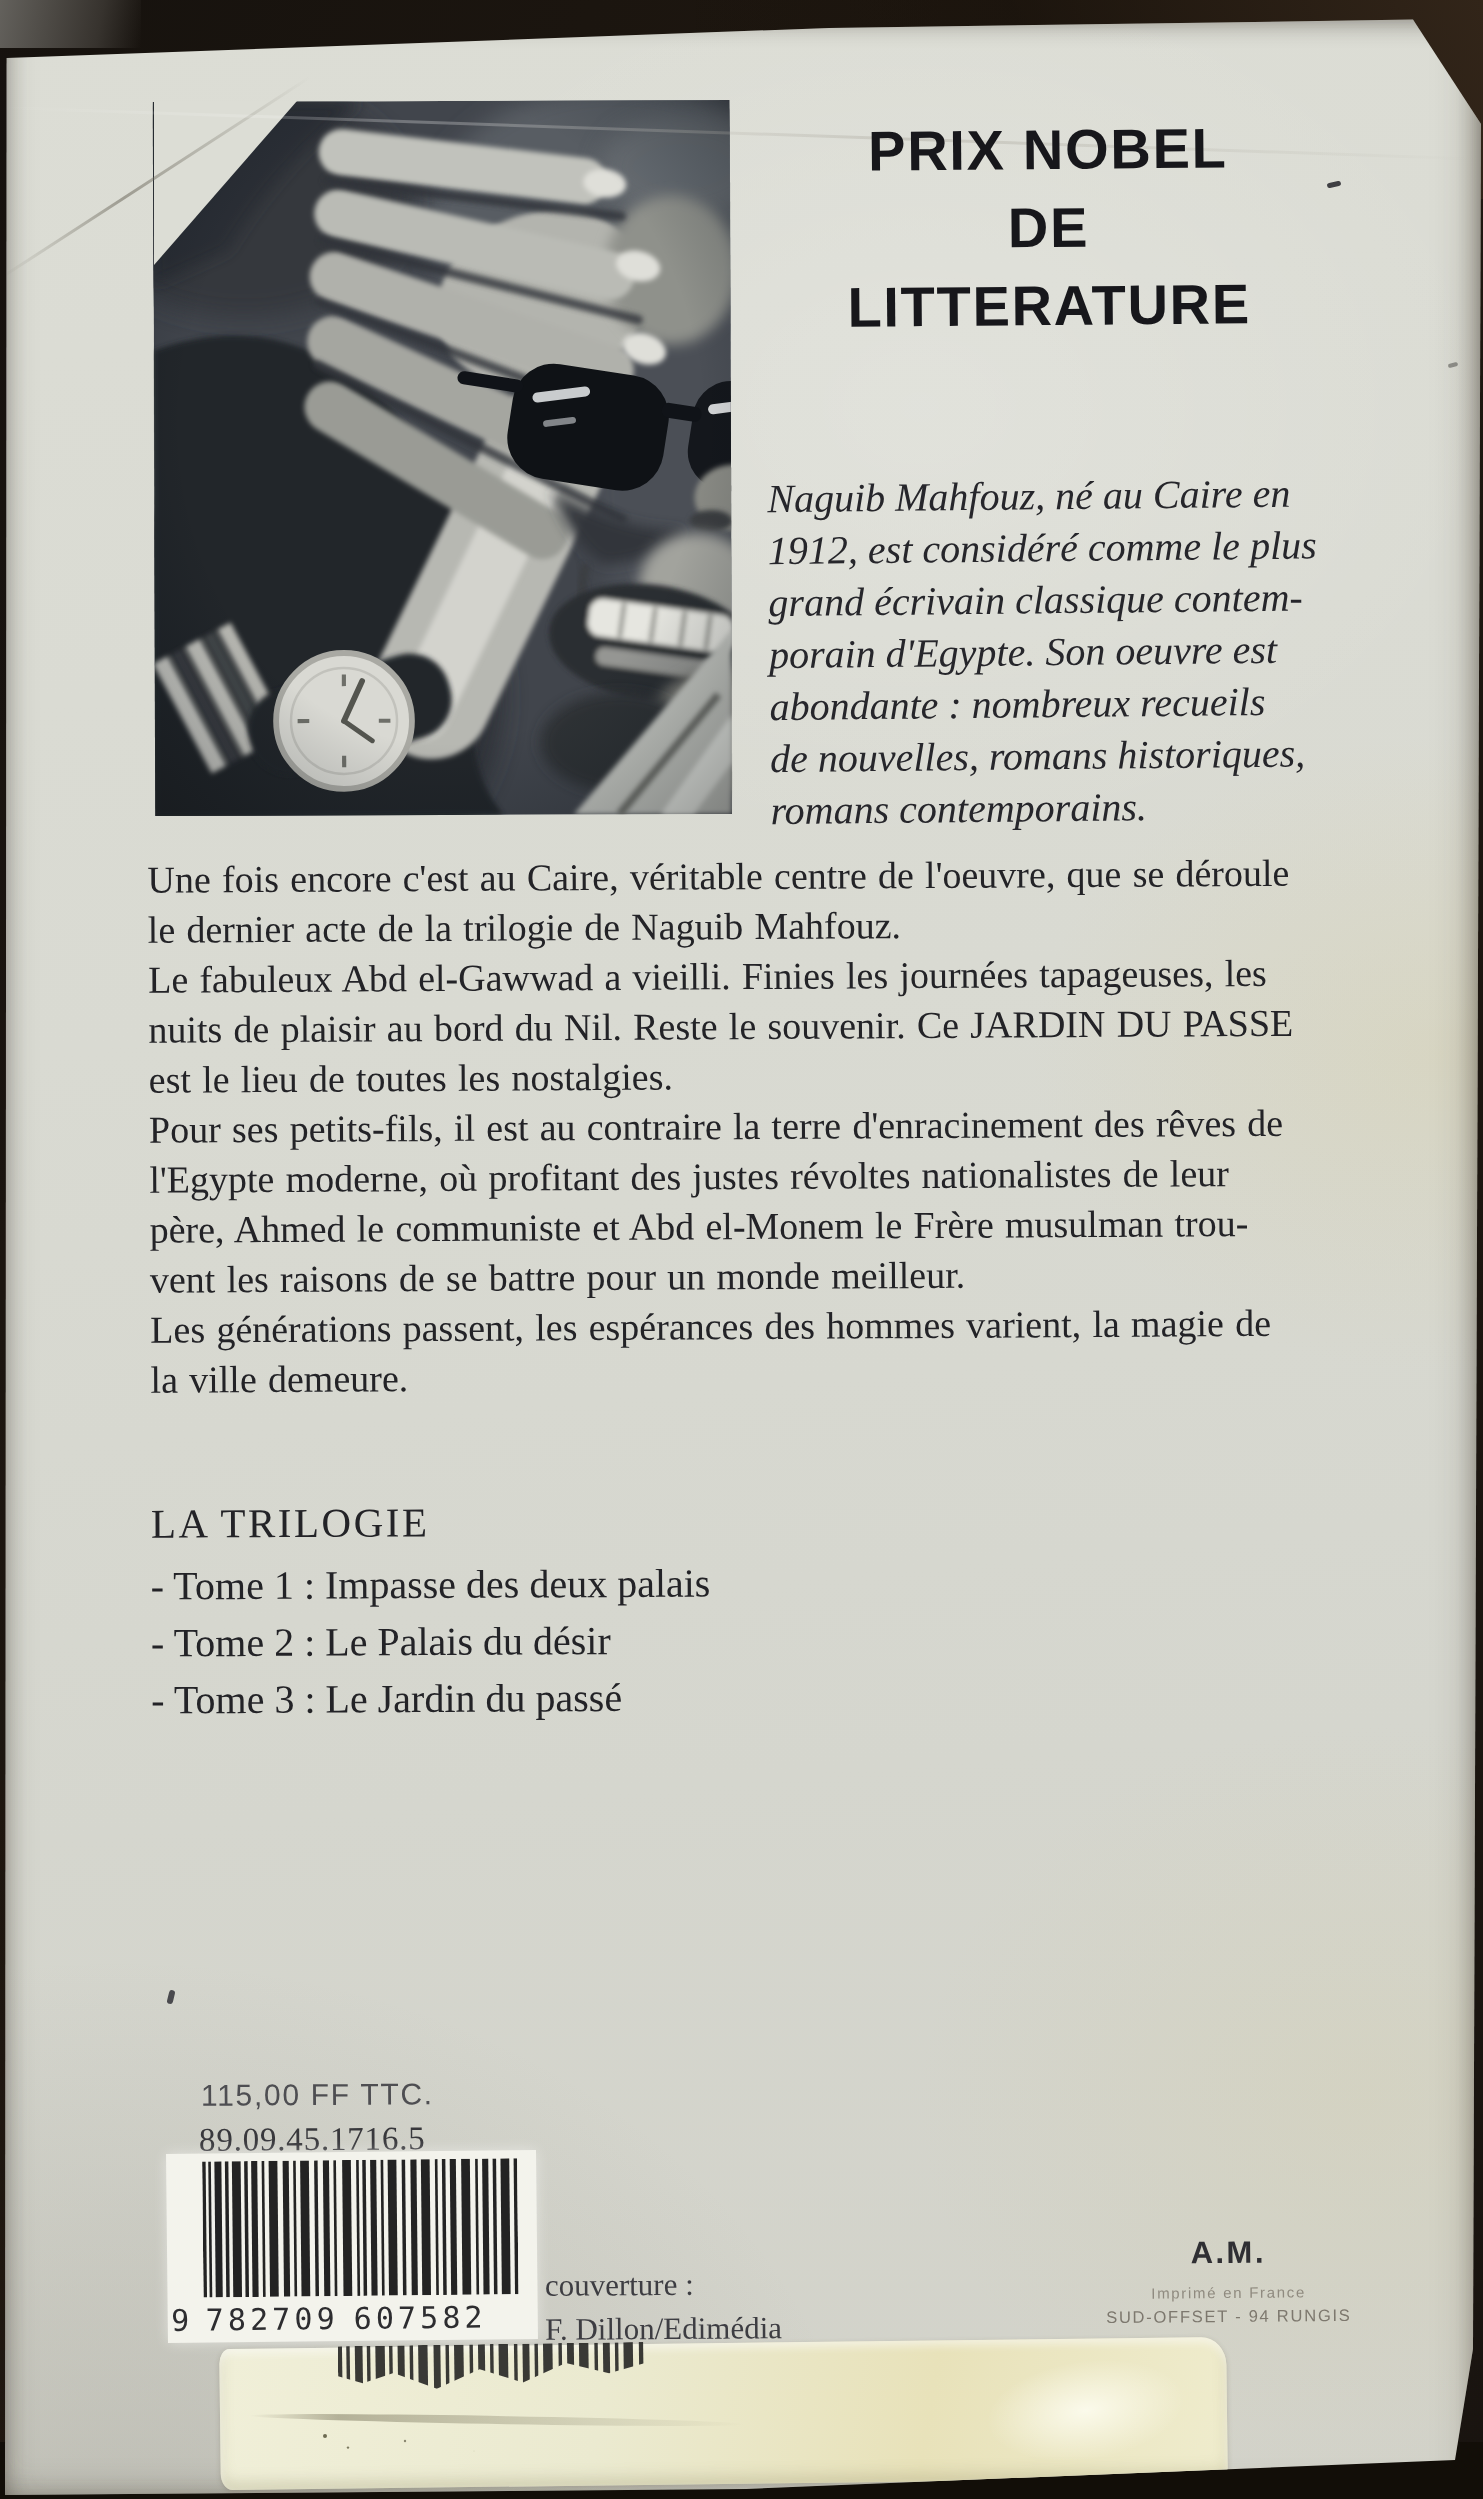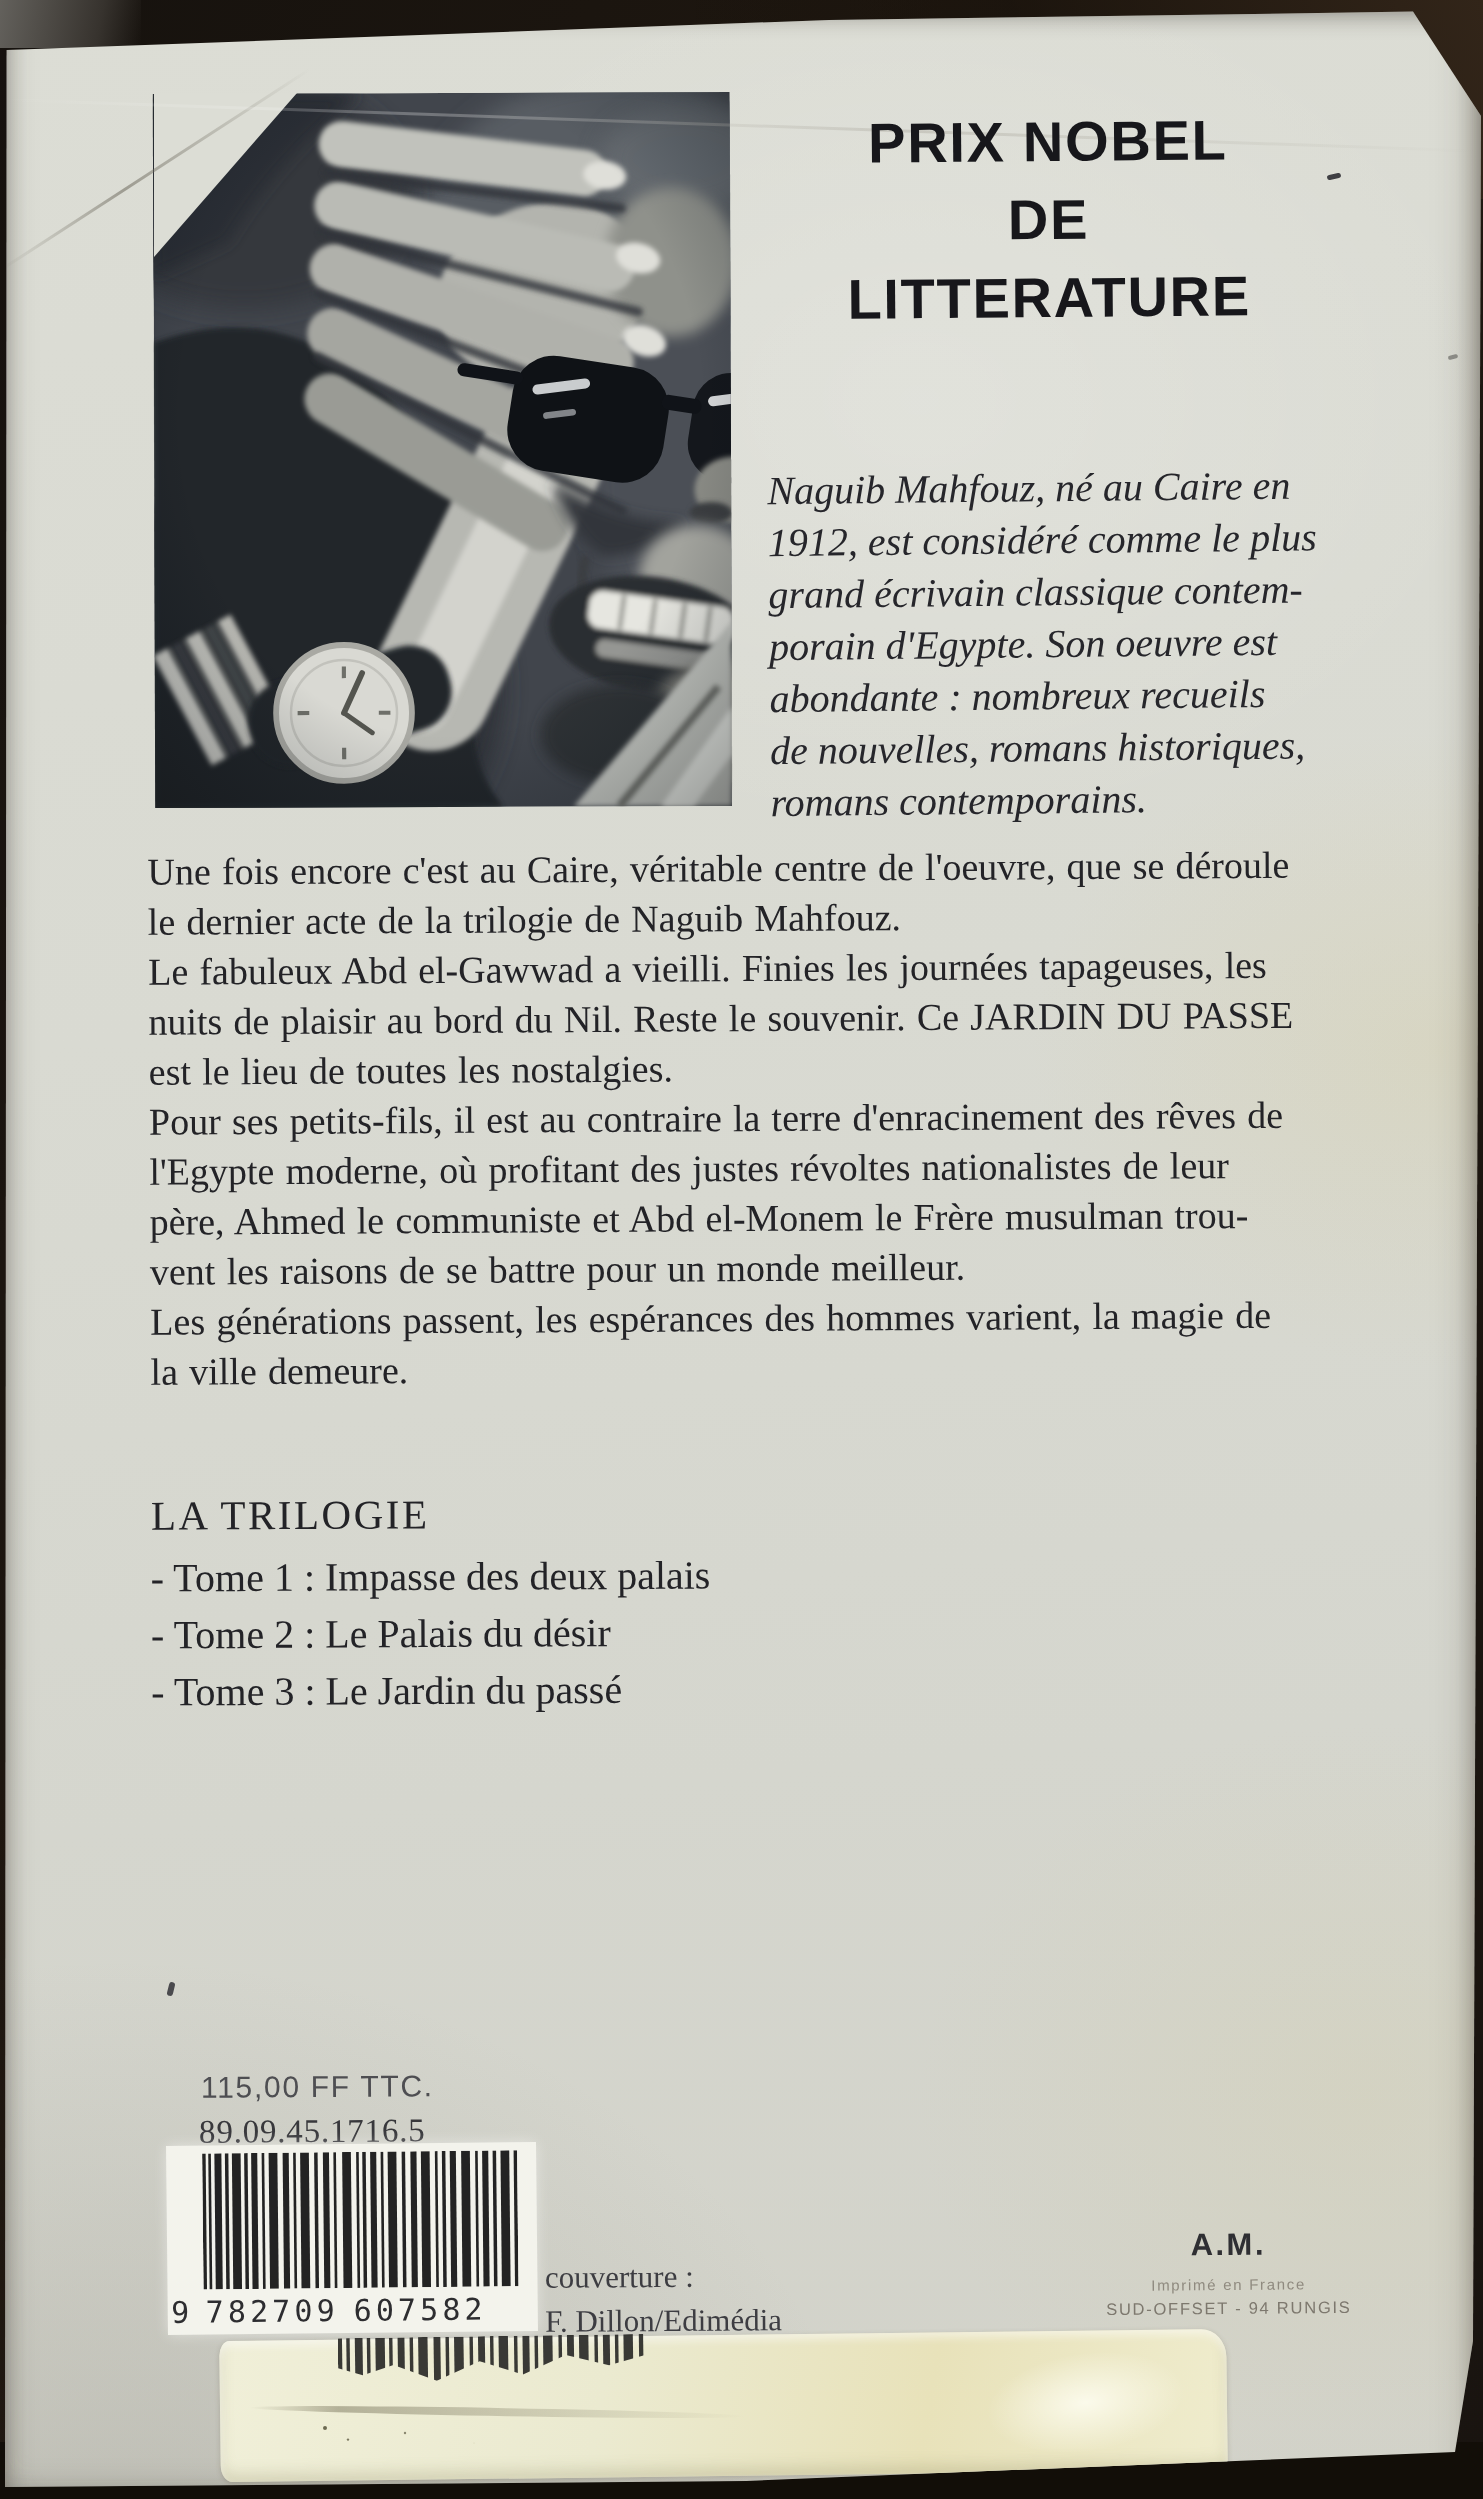--- a/index.html
+++ b/index.html
@@ -16,21 +16,21 @@
     clip-path:polygon(6.6px 50px,829px 20px,1413px 11.6px,1481px 116px,1473px 2341px,1455px 2452px,746px 2481px,5px 2487px);
     background:
       radial-gradient(994px 746px at 62% 16%, rgba(255,255,255,.18), rgba(0,0,0,0) 60%),
       radial-gradient(679px 530px at 97% 42%, rgba(213,203,156,.28), rgba(0,0,0,0) 60%),
       radial-gradient(746px 630px at 92% 84%, rgba(211,203,155,.20), rgba(0,0,0,0) 60%),
       radial-gradient(1160px 911px at 8% 102%, rgba(118,116,106,.22), rgba(0,0,0,0) 65%),
       linear-gradient(175deg,#dcddd5 0%,#d9dad2 40%,#d5d6ce 70%,#d2d2c9 100%);
     box-shadow:inset 0 13.3px 25px rgba(40,34,26,.45),
                inset -23px 0 43px -16.6px rgba(70,60,45,.38),
                inset 0 -16.6px 35px -13.3px rgba(70,62,50,.35),
-               inset 20px 0 38px -20px rgba(70,62,50,.28);}
+               inset 20px 0 38px -20px rgba(70,62,50,.28);margin-top:8px;}
 
   .crease-top{position:absolute;left:0;top:98px;width:1483px;height:3.3px;transform:rotate(2deg);transform-origin:left center;opacity:.45;
     background:linear-gradient(90deg,rgba(0,0,0,0),rgba(255,255,255,.6) 28%,rgba(128,122,108,.5) 62%,rgba(0,0,0,0));}
   .crease-tl{position:absolute;left:0;top:269px;width:369px;height:3.3px;transform:rotate(-33deg);transform-origin:left center;
     background:linear-gradient(90deg,rgba(108,104,92,0),rgba(108,104,92,.55) 40%,rgba(108,104,92,0));}
   .fold-triangle{position:absolute;left:154px;top:93px;width:143px;height:164px;
     background:linear-gradient(135deg,#dcddd5 55%,#c7c7be 100%);
     clip-path:polygon(0 0,100% 0,0 100%);}
 
   .photo{position:absolute;left:154px;top:93px;width:577px;height:714px;transform:rotate(-0.2deg);}

